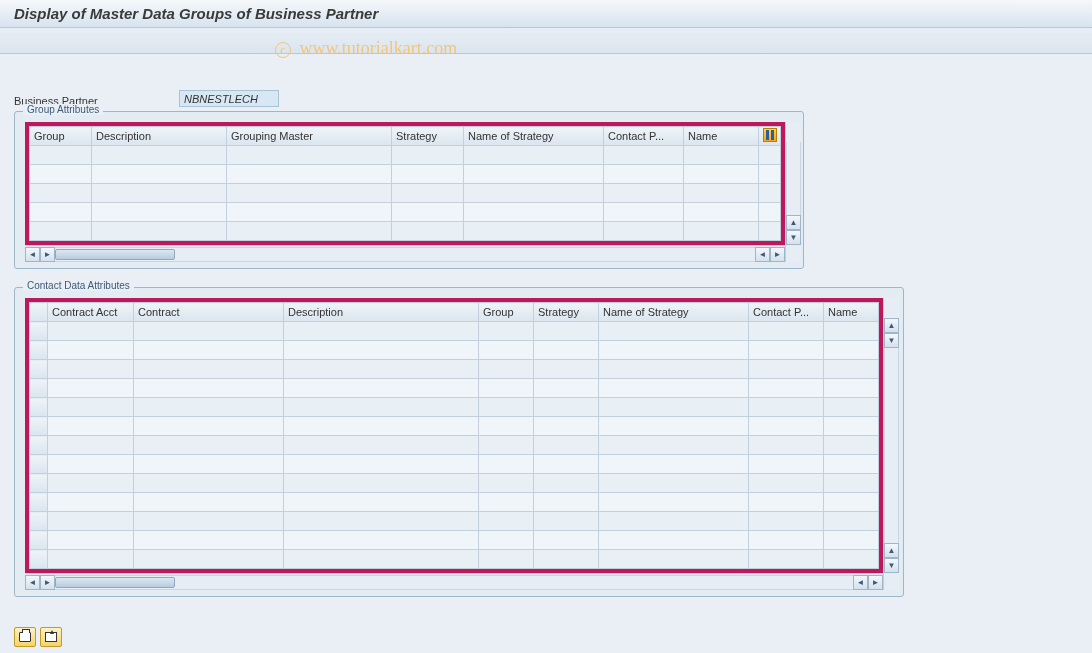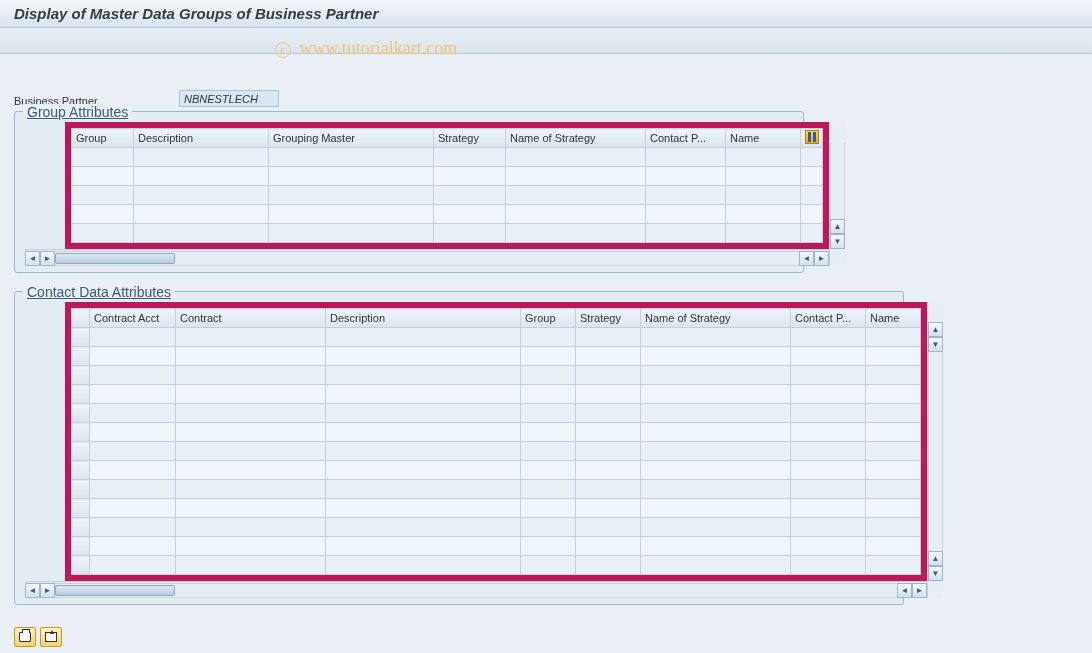--- a/index.html
+++ b/index.html
@@ -84,32 +84,30 @@
     background: #e4ecf3;
     margin-bottom: 18px;
     position: relative;
   }
   .panel-title {
     position: absolute;
     top: -8px;
     left: 8px;
     background: #e9eff5;
     padding: 0 4px;
-    font-size: 14px;
+    font-size: 10px;
     color: #3d5a77;
-    text-decoration: underline;
   }
   .panel-body {
     padding: 10px 10px 6px 10px;
   }
 
   .grid-wrap {
-    border: 6px solid #be185d;
+    border: 4px solid #be185d;
     background: #f5f8fb;
-    margin-left: 40px;
   }
   table.grid {
     border-collapse: collapse;
     width: 100%;
     table-layout: fixed;
   }
   table.grid th, table.grid td {
     border: 1px solid #c2d0dd;
     height: 19px;
     padding: 0 4px;

